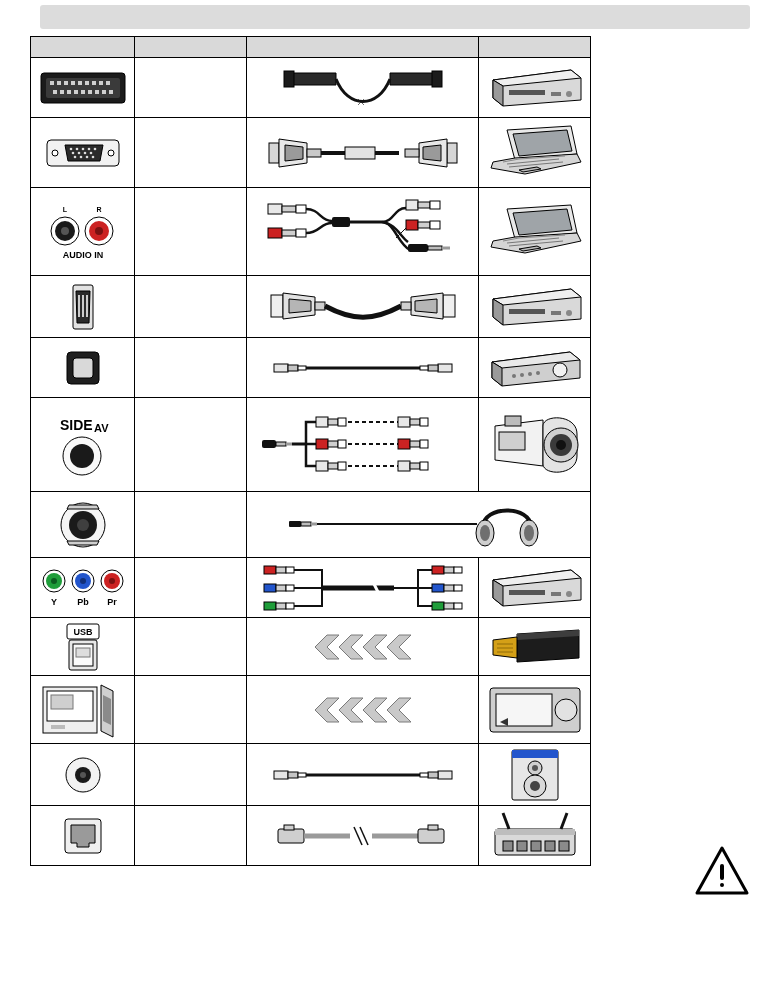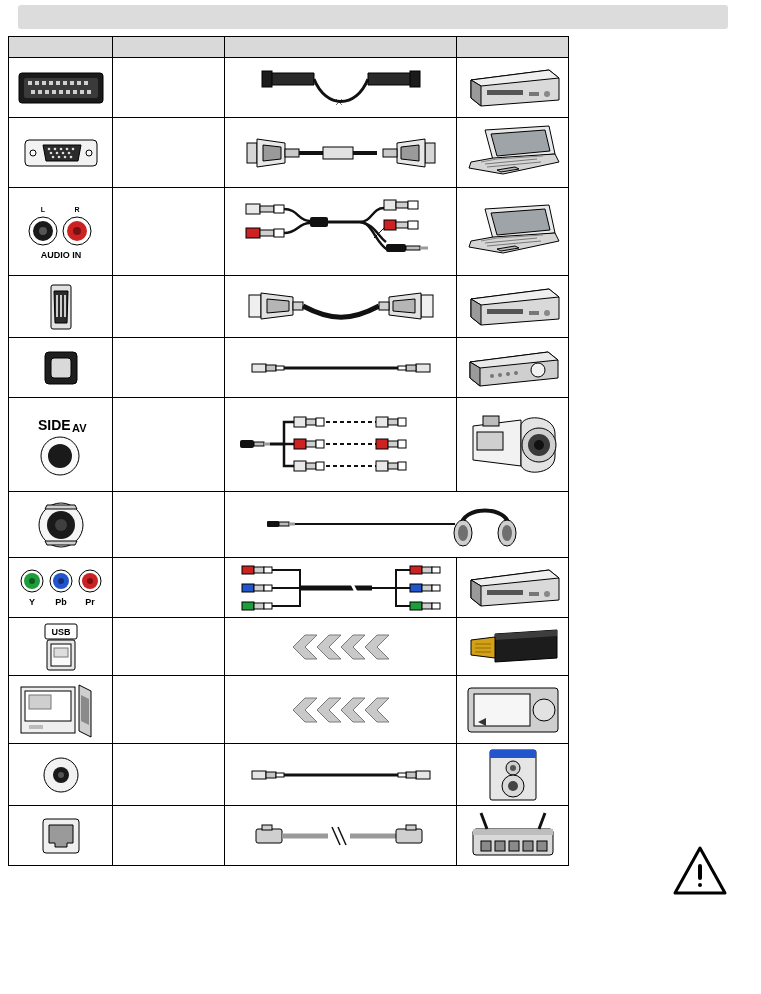--- a/index.html
+++ b/index.html
@@ -11,20 +11,21 @@
     width: 761px;
     height: 994px;
     font-family: "Liberation Sans", sans-serif;
     position: relative;
     overflow: hidden;
   }
   .page {
     position: relative;
     width: 696px;
     height: 994px;
+    margin-left: 22px;
   }
   .top-bar {
     position: absolute;
     left: 18px;
     top: 5px;
     width: 710px;
     height: 24px;
     background: #dcdcdc;
     border-radius: 3px;
   }

